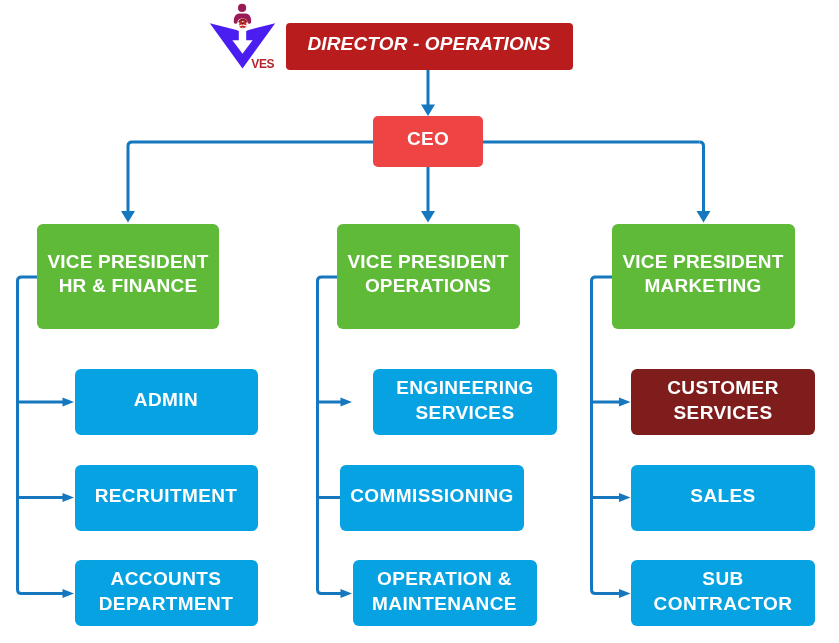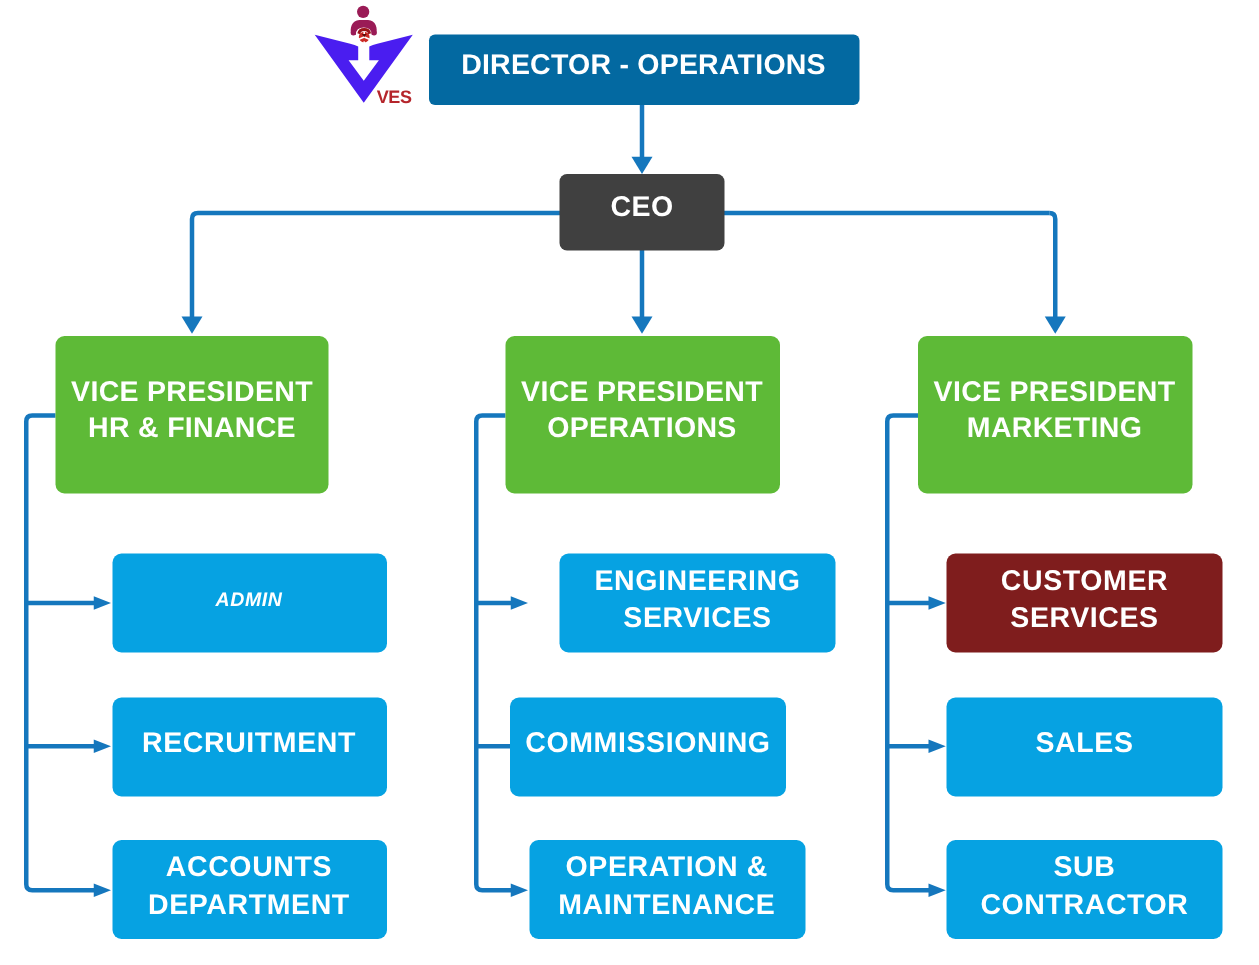--- a/index.html
+++ b/index.html
@@ -67,26 +67,26 @@
       <line x1="242.8" y1="24.7" x2="239.3" y2="26.1"></line>
       <line x1="242.8" y1="24.7" x2="246.3" y2="26.1"></line>
       <line x1="242.8" y1="28.8" x2="242.8" y2="27.6"></line>
     </g>
     <path fill="#9b1418" d="M238.2,22.2 Q238.9,18.7 242.8,18.7 Q246.7,18.7 247.4,22.2 L245.5,22.8 Q245.1,20.7 242.8,20.7 Q240.5,20.7 240.1,22.8 Z"></path>
     <polygon points="241.2,22.6 244.4,22.6 242.8,24.9" fill="#5d0a0a"></polygon>
     <text x="251.2" y="68.4" font-size="12" font-weight="bold" letter-spacing="-0.3" fill="#b5252b" font-family="Liberation Sans, sans-serif">VES</text>
   </g>
 </svg>
 
-<div class="box" style="left:285.5px;top:22.5px;width:287px;height:47px;background:#0369a1;border-radius:4px;font-size:19px;letter-spacing:0.15px;">DIRECTOR - OPERATIONS</div>
-<div class="box" style="left:373px;top:116px;width:110px;height:50.5px;background:#404040;border-radius:5px;font-size:19px;letter-spacing:0.3px;">CEO</div>
+<div class="box" style="left:285.5px;top:22.5px;width:287px;height:47px;background:#b91c1c;border-radius:4px;font-size:19px;letter-spacing:0.15px;font-style:italic;">DIRECTOR - OPERATIONS</div>
+<div class="box" style="left:373px;top:116px;width:110px;height:50.5px;background:#ef4444;border-radius:5px;font-size:19px;letter-spacing:0.3px;">CEO</div>
 <div class="box" style="left:37px;top:223.5px;width:182px;height:105px;background:#5eba37;border-radius:6px;font-size:19px;letter-spacing:0.2px;line-height:24px;">VICE PRESIDENT<br>HR &amp; FINANCE</div>
 <div class="box" style="left:336.5px;top:223.5px;width:183px;height:105px;background:#5eba37;border-radius:6px;font-size:19px;letter-spacing:0.2px;line-height:24px;">VICE PRESIDENT<br>OPERATIONS</div>
 <div class="box" style="left:611.5px;top:223.5px;width:183px;height:105px;background:#5eba37;border-radius:6px;font-size:19px;letter-spacing:0.2px;line-height:24px;">VICE PRESIDENT<br>MARKETING</div>
-<div class="box" style="left:74.5px;top:369px;width:183px;height:66px;background:#06a2e2;border-radius:6px;font-size:13px;letter-spacing:0.4px;line-height:25px;font-style:italic;">ADMIN</div>
+<div class="box" style="left:74.5px;top:369px;width:183px;height:66px;background:#06a2e2;border-radius:6px;font-size:19px;letter-spacing:0.4px;line-height:25px;">ADMIN</div>
 <div class="box" style="left:74.5px;top:560px;width:183px;height:66px;background:#06a2e2;border-radius:6px;font-size:19px;letter-spacing:0.4px;line-height:25px;">ACCOUNTS<br>DEPARTMENT</div>
 <div class="box" style="left:74.5px;top:465px;width:183px;height:66px;background:#06a2e2;border-radius:6px;font-size:19px;letter-spacing:0.4px;line-height:25px;">RECRUITMENT</div>
 <div class="box" style="left:373px;top:369px;width:184px;height:66px;background:#06a2e2;border-radius:6px;font-size:19px;letter-spacing:0.4px;line-height:25px;">ENGINEERING<br>SERVICES</div>
 <div class="box" style="left:340px;top:465px;width:184px;height:66px;background:#06a2e2;border-radius:6px;font-size:19px;letter-spacing:0.4px;line-height:25px;">COMMISSIONING</div>
 <div class="box" style="left:352.5px;top:560px;width:184px;height:66px;background:#06a2e2;border-radius:6px;font-size:19px;letter-spacing:0.4px;line-height:25px;">OPERATION &amp;<br>MAINTENANCE</div>
 <div class="box" style="left:631px;top:369px;width:184px;height:66px;background:#7f1d1d;border-radius:6px;font-size:19px;letter-spacing:0.4px;line-height:25px;">CUSTOMER<br>SERVICES</div>
 <div class="box" style="left:631px;top:465px;width:184px;height:66px;background:#06a2e2;border-radius:6px;font-size:19px;letter-spacing:0.4px;line-height:25px;">SALES</div>
 <div class="box" style="left:631px;top:560px;width:184px;height:66px;background:#06a2e2;border-radius:6px;font-size:19px;letter-spacing:0.4px;line-height:25px;">SUB<br>CONTRACTOR</div>
 </div>
 

